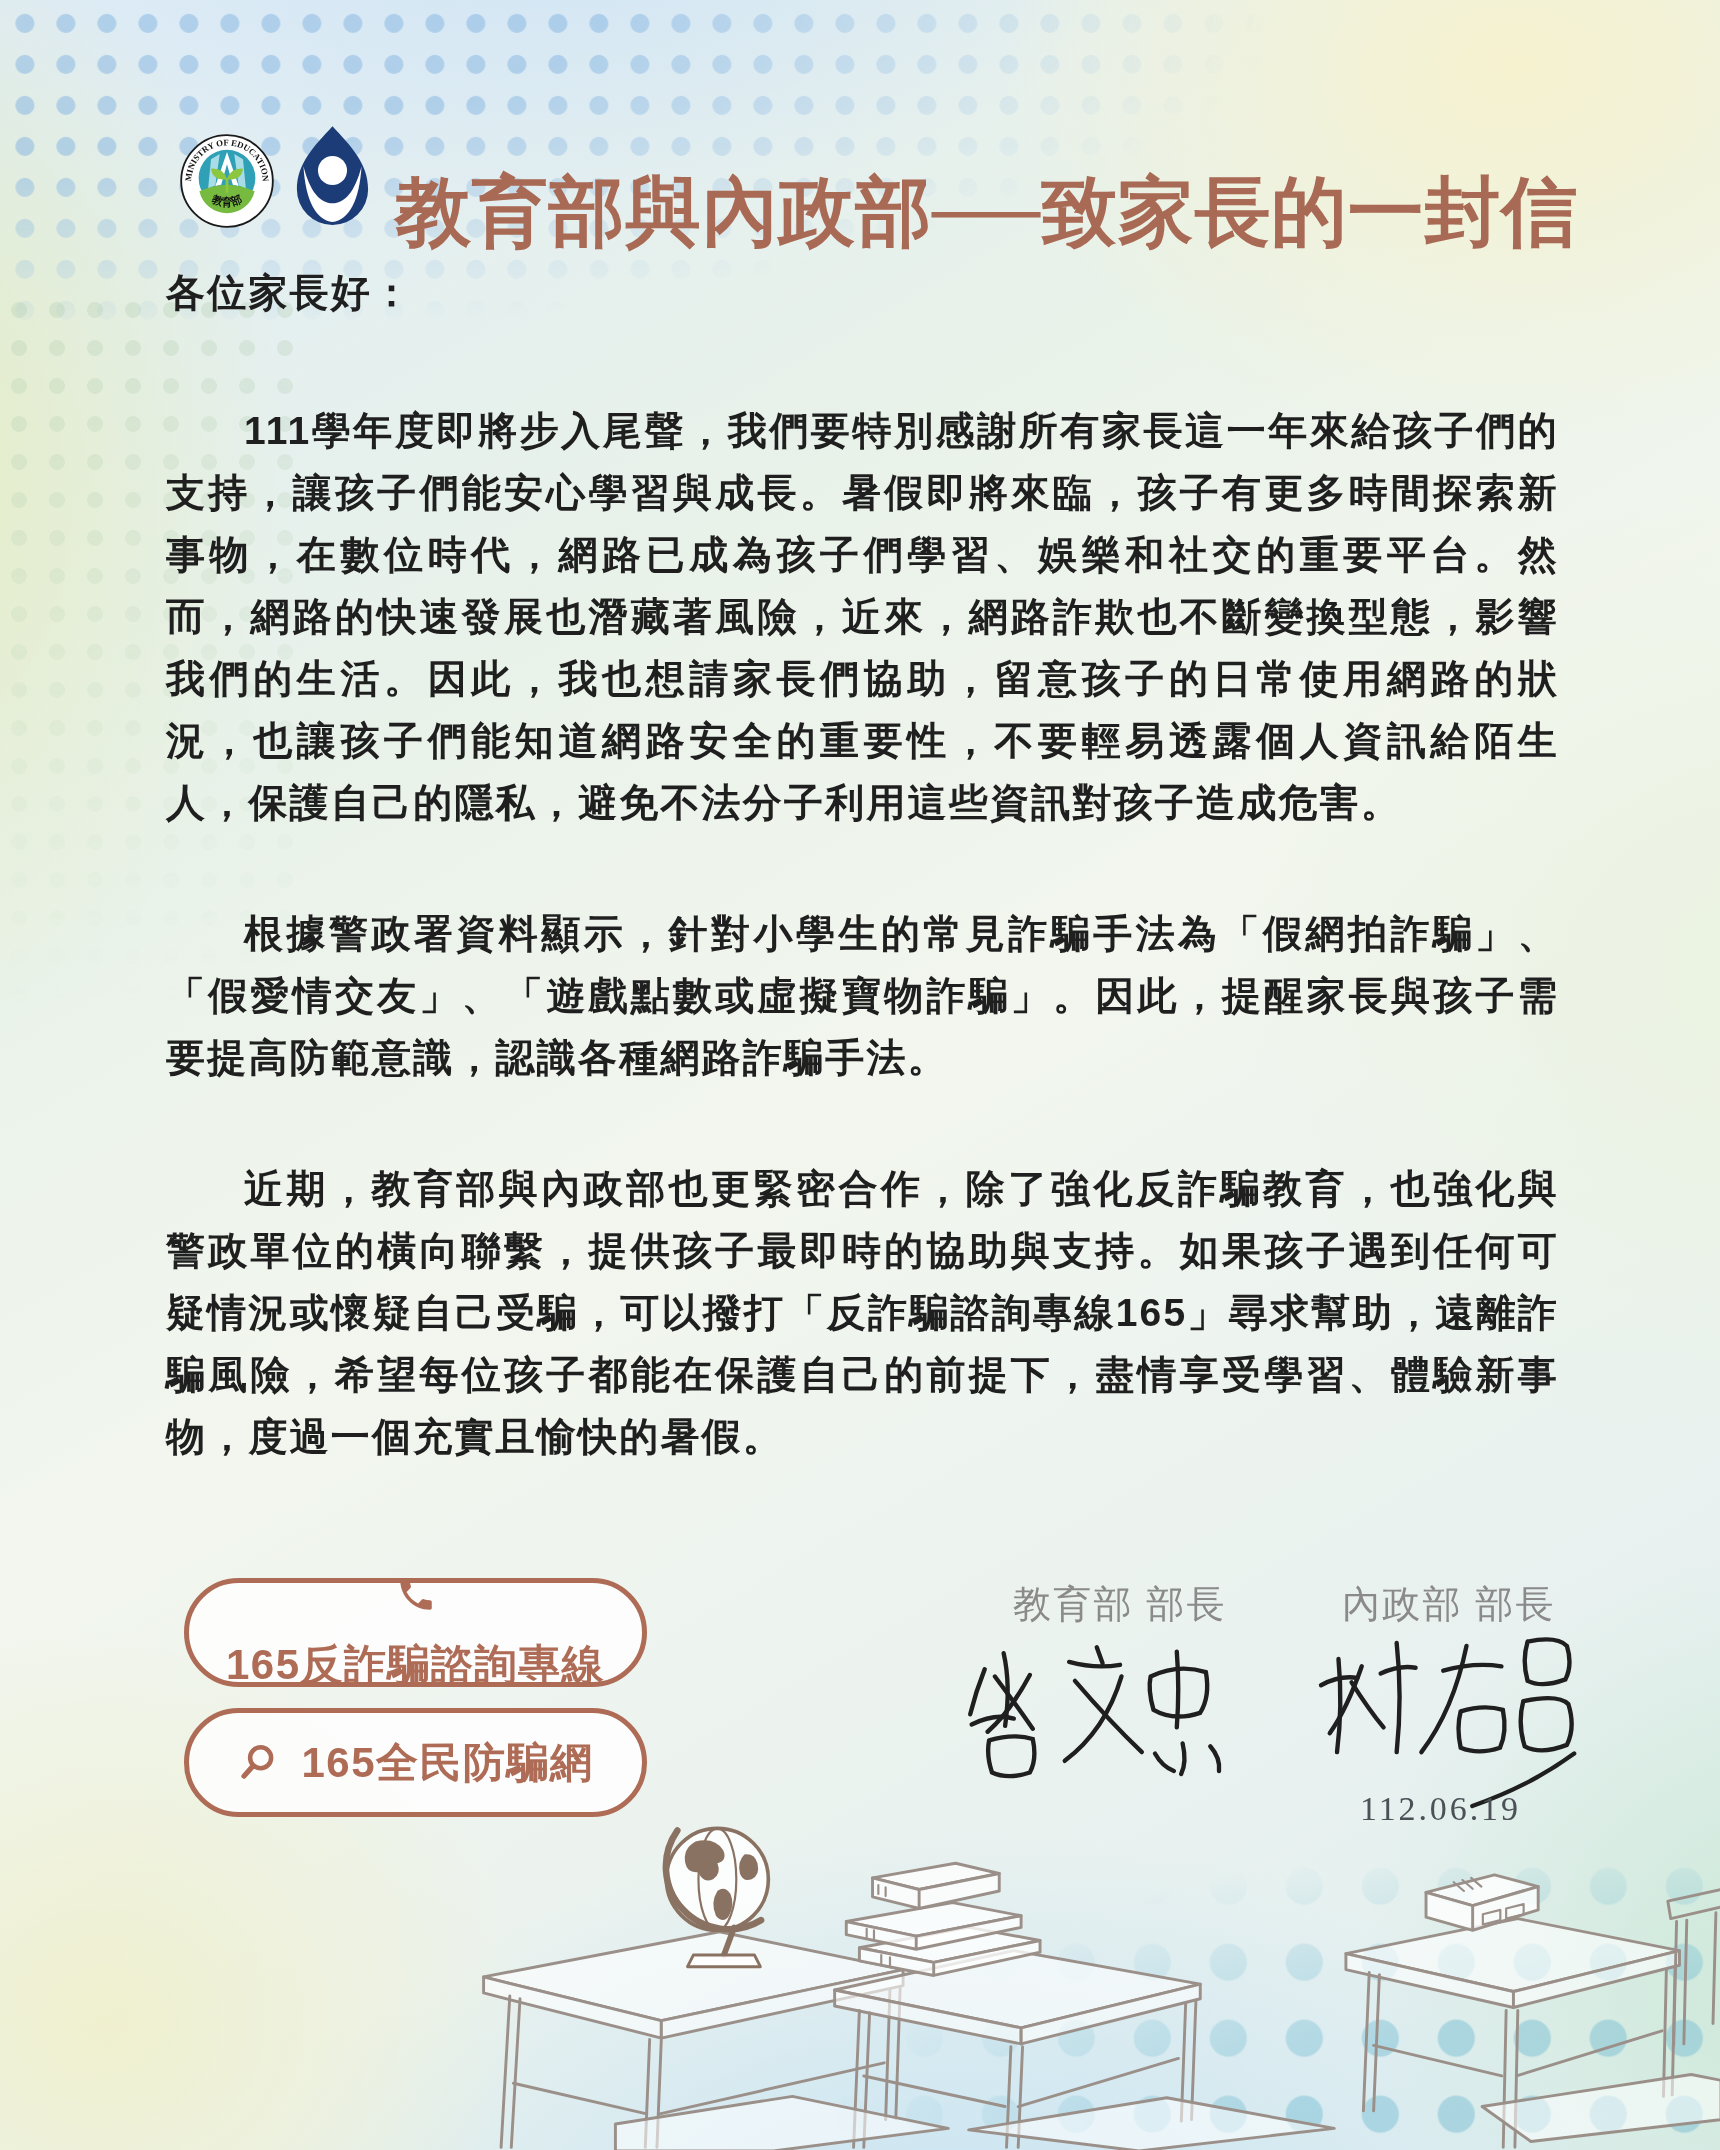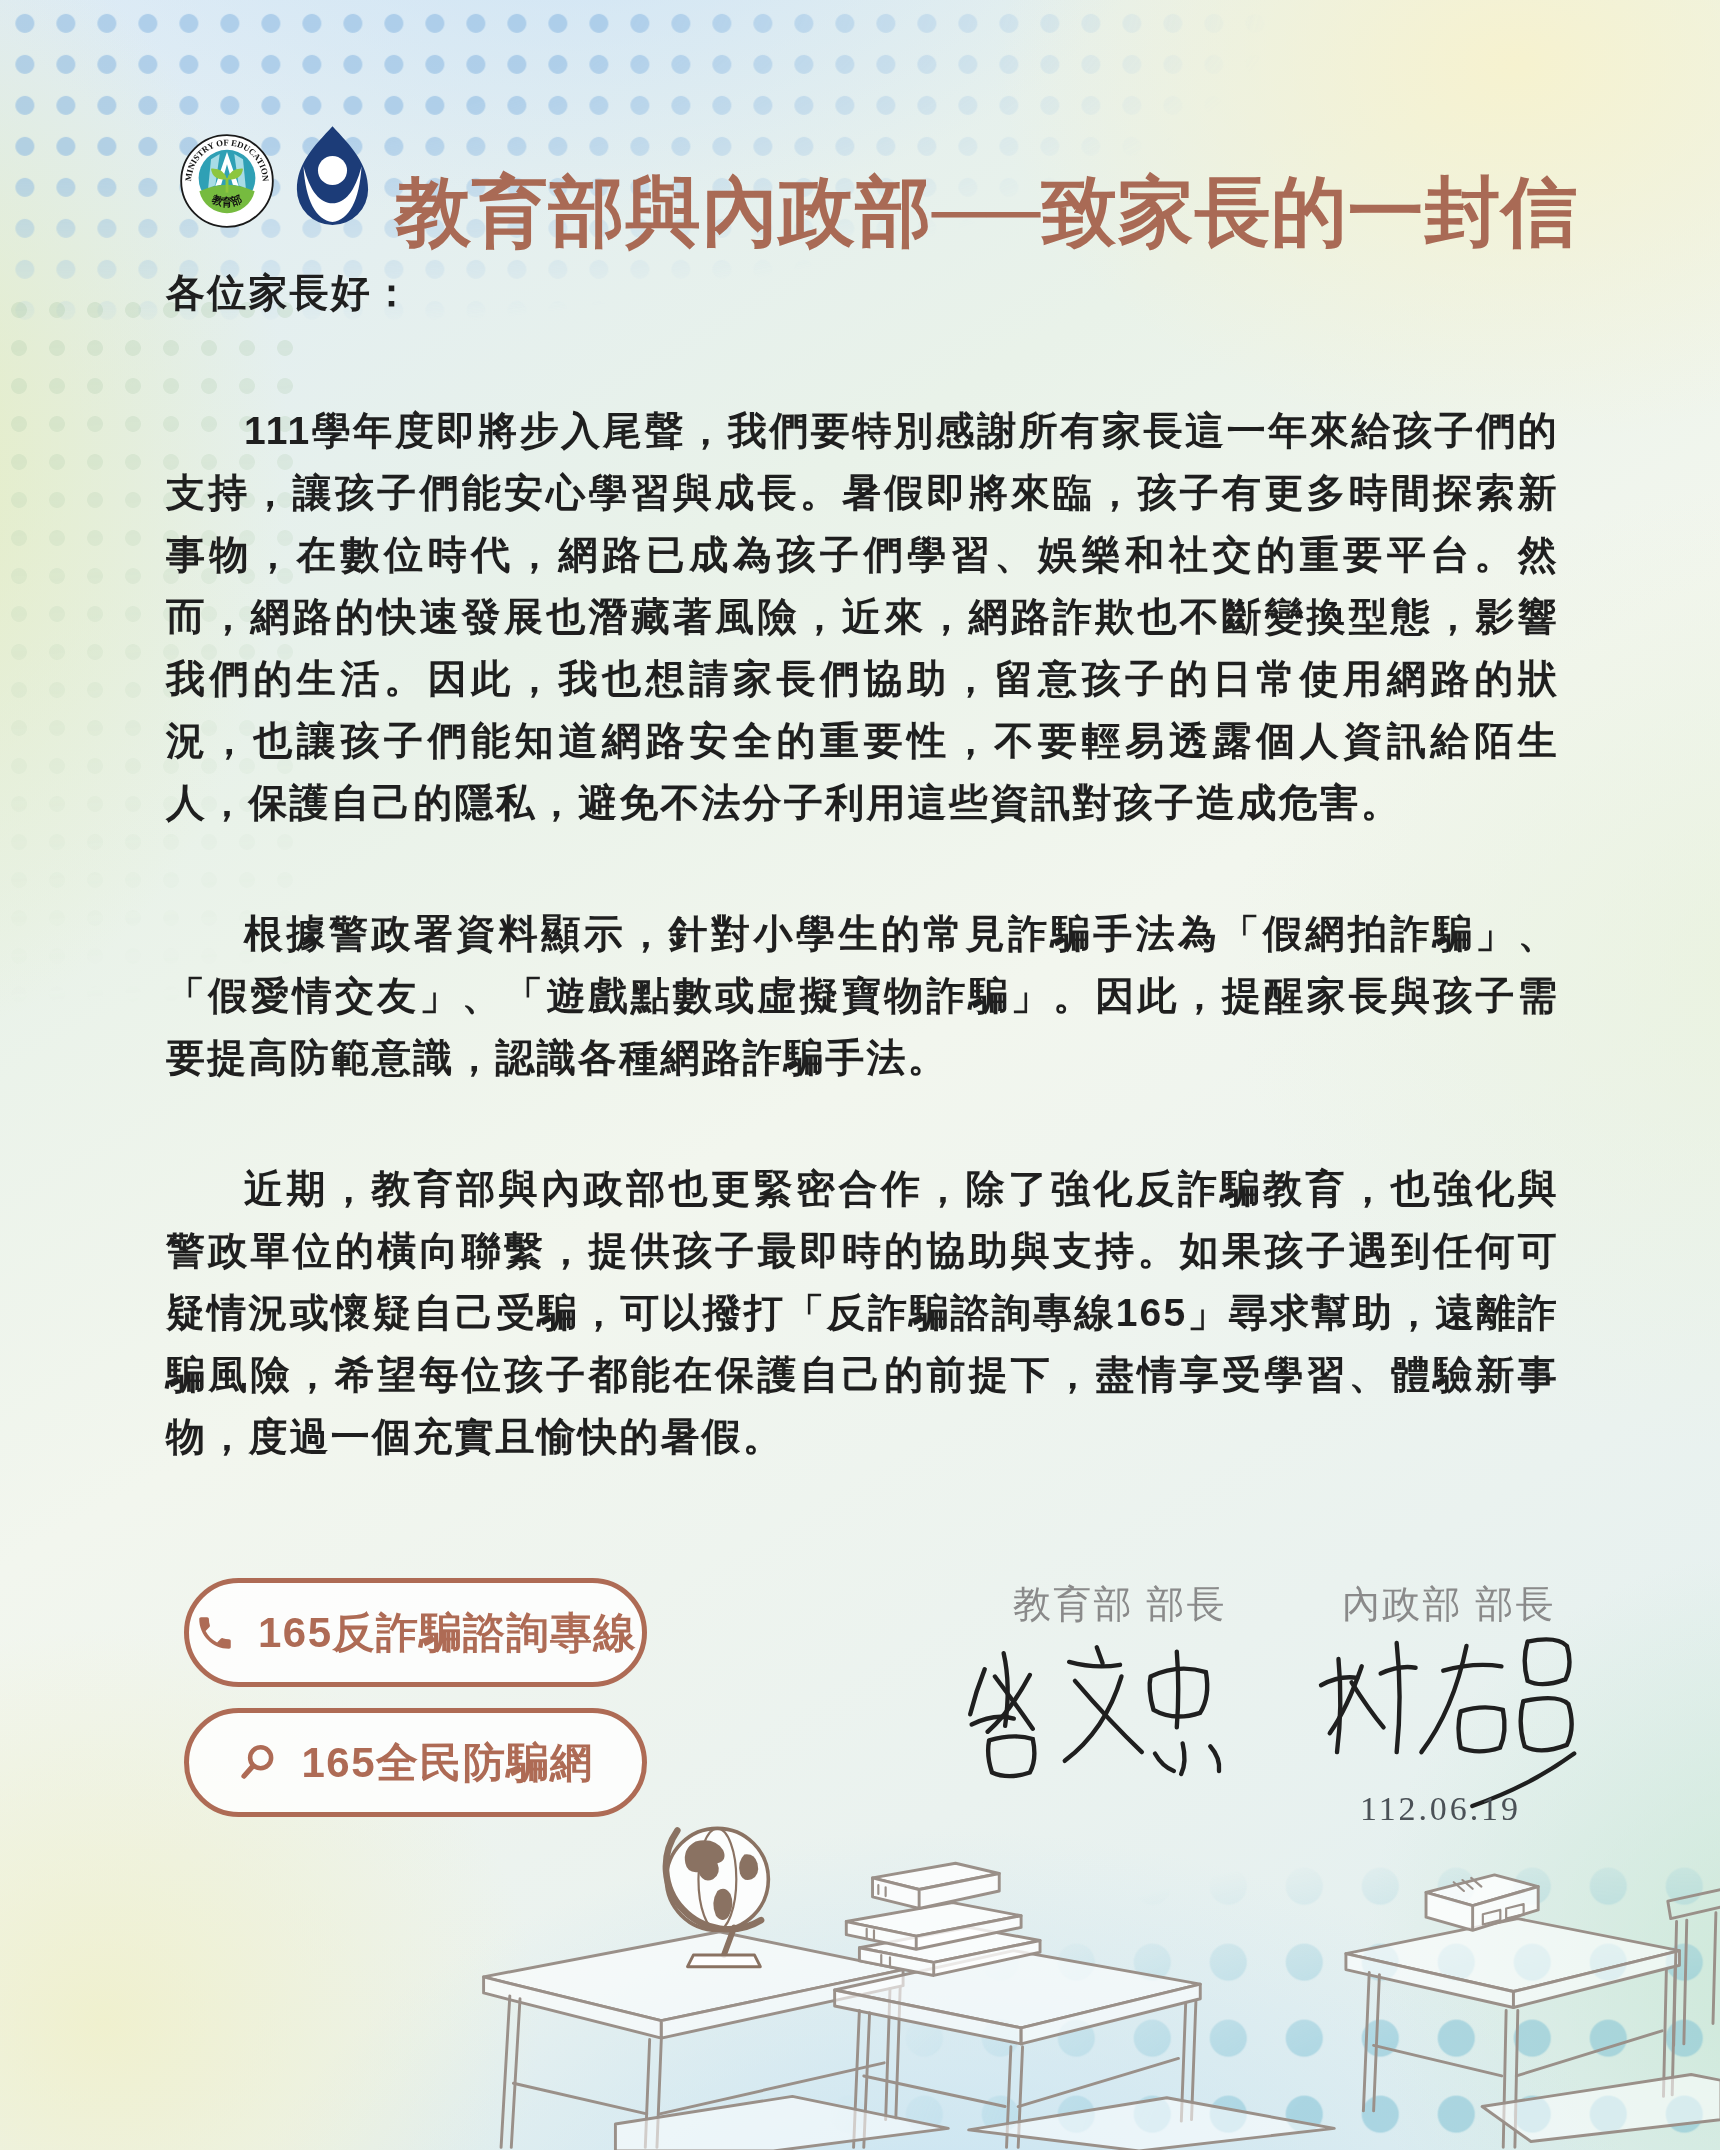--- a/index.html
+++ b/index.html
@@ -61,21 +61,21 @@
   .para{margin:69px 0 0 0; text-indent:2em; text-align:justify;}
   .para:first-of-type{margin-top:0;}
   .hotline-btn{
     position:absolute; left:184px; width:463px; height:109px; box-sizing:border-box;
     border:5.1px solid var(--accent,#ae6b55); border-radius:58px;
     background:rgba(255,255,255,.82);
     display:flex; align-items:center; justify-content:center; gap:22px;
     color:var(--accent,#ae6b55); font-size:42px; font-weight:800; letter-spacing:1.5px;
     cursor:pointer;
   }
-  .btn-1{top:1578px;} .btn-2{top:1708px;}
+  .btn-1{top:1578px;flex-direction:column;} .btn-2{top:1708px;}
   .btn-icon{flex:0 0 auto; display:block;}
   .sig-title{
     position:absolute; top:1579px; font-size:38px; letter-spacing:2.2px;
     color:var(--label-gray,#8a8a8a); white-space:nowrap;
   }
   .sig-title-moe{left:988px;margin-left:25px;} .sig-title-moi{left:1342px;}
   .signature{position:absolute;}
   .sig-1{left:960px; top:1631px; width:291px; height:168px;}
   .sig-2{left:1305px; top:1611px; width:291px; height:211px;}
   .letter-date{

